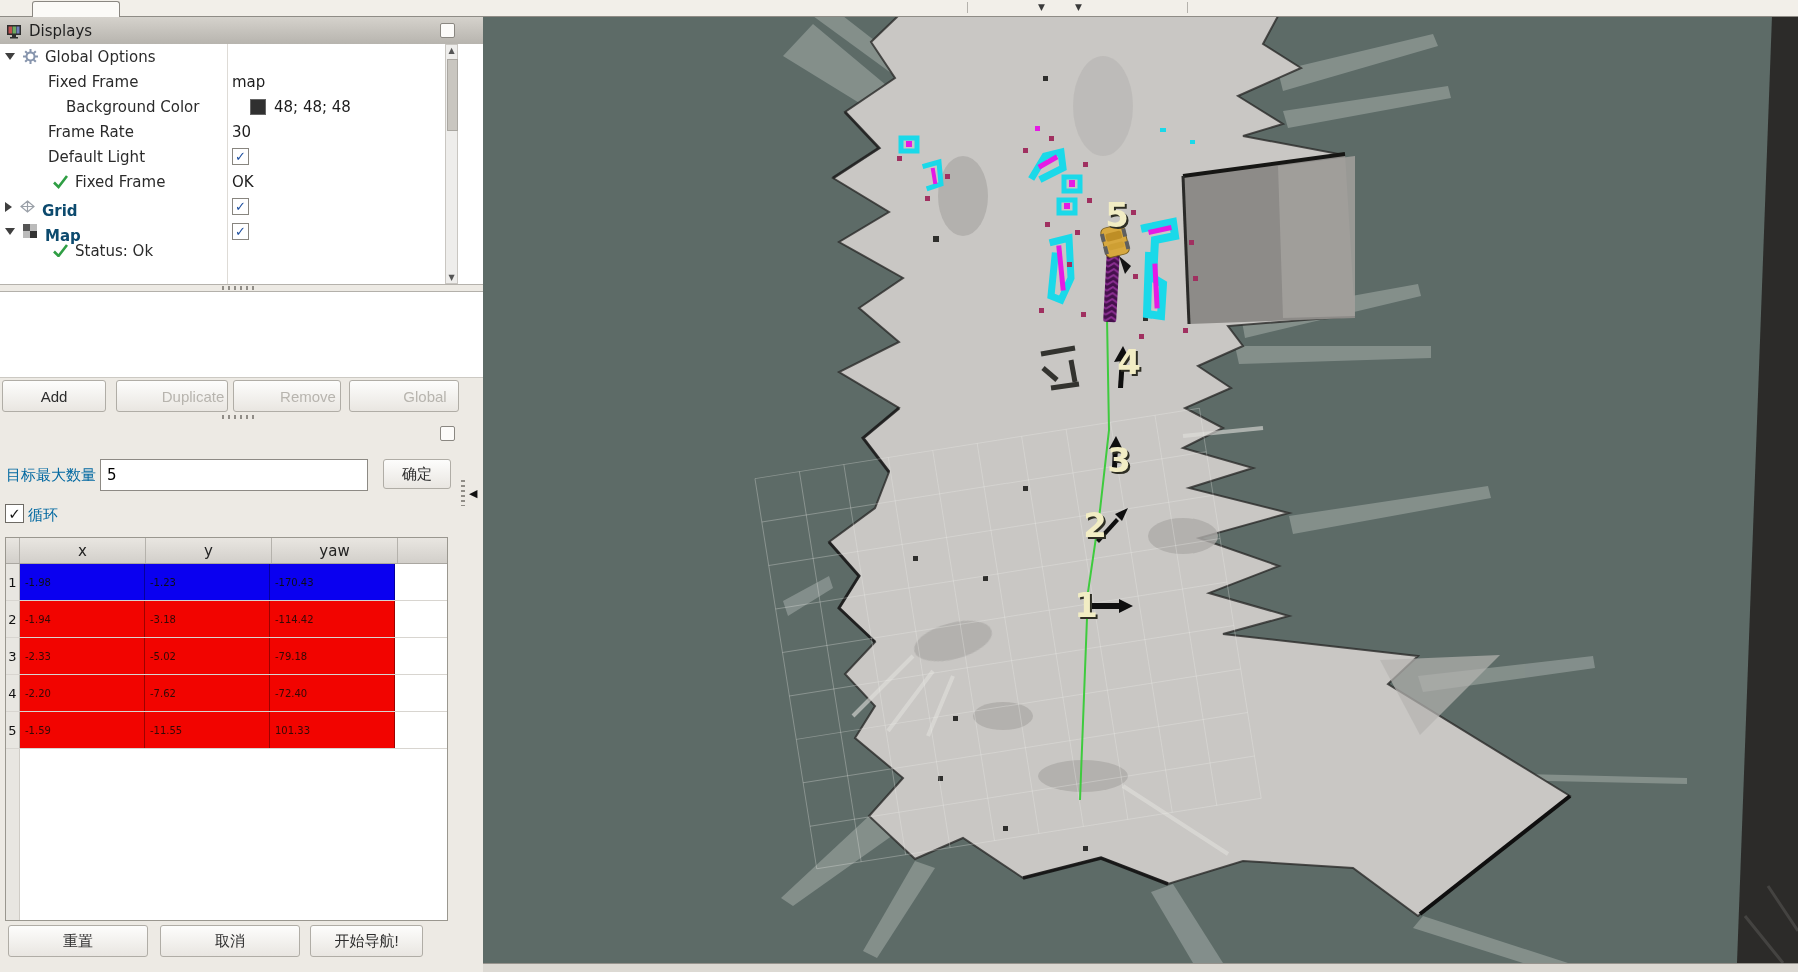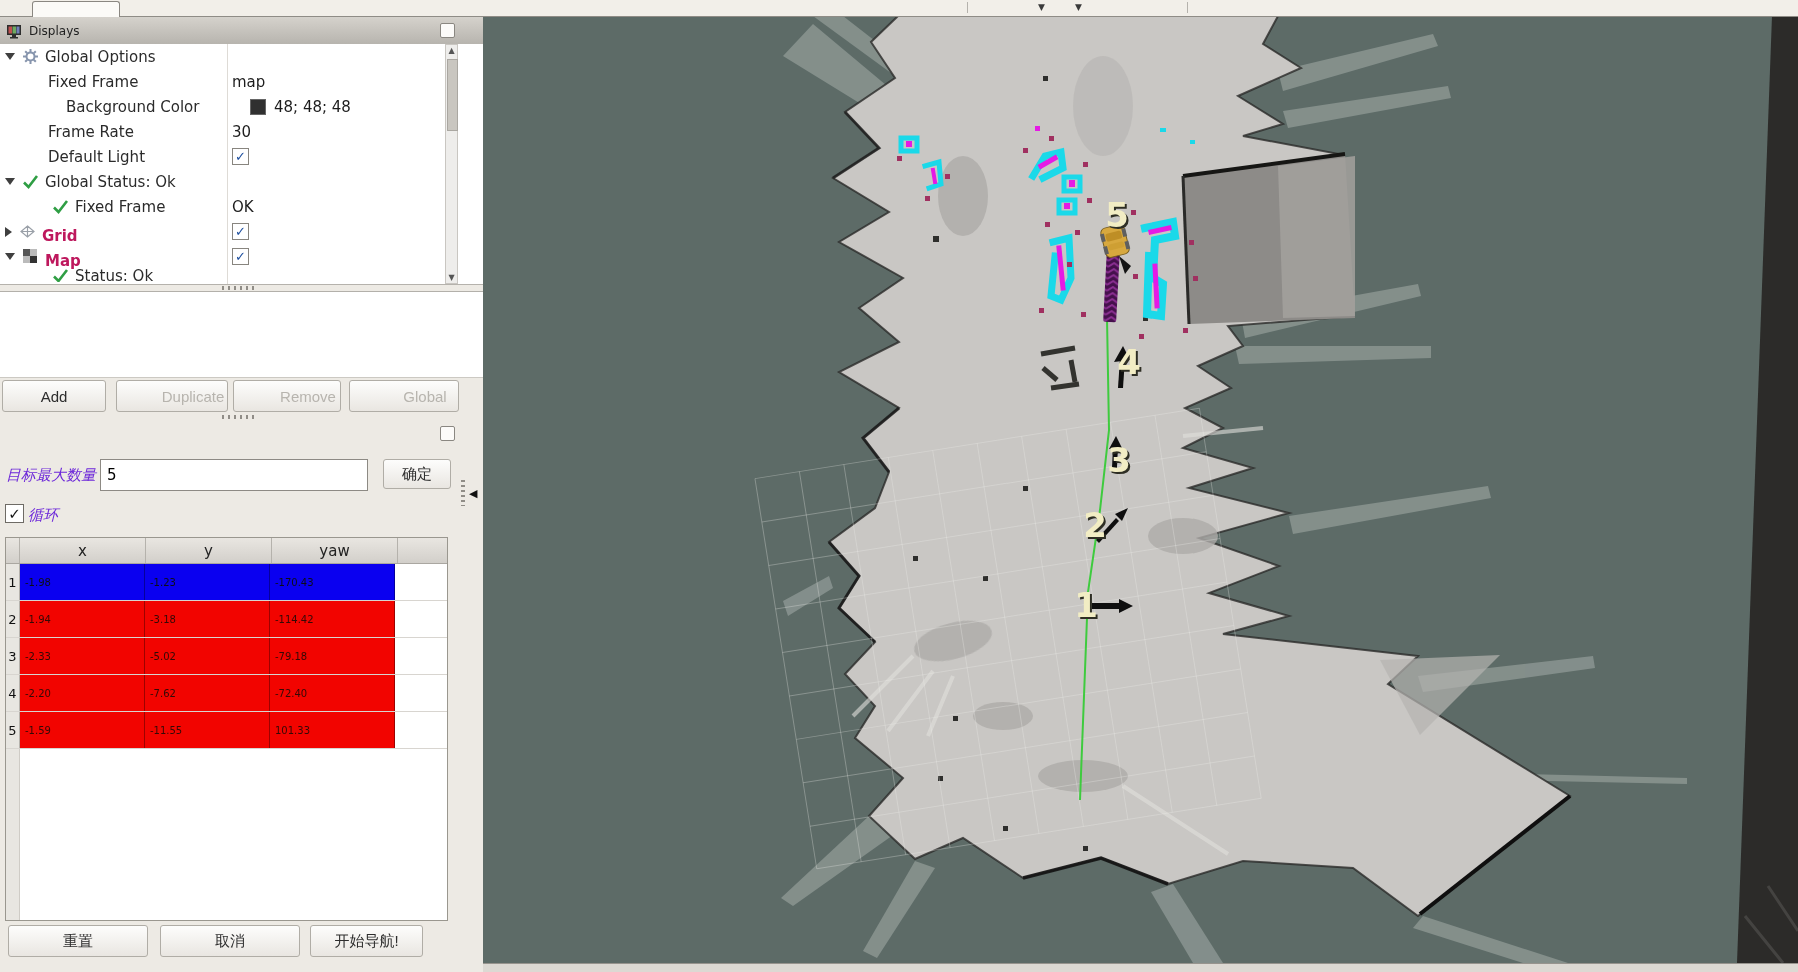--- a/index.html
+++ b/index.html
@@ -10,36 +10,36 @@
   .top-strip{position:absolute;left:0;top:0;width:1798px;height:16px;background:#f2efe9;
              border-bottom:1px solid #8f8c86;z-index:5;}
   .top-tab{position:absolute;left:32px;top:1px;width:86px;height:15px;background:#fbfaf7;
            border:1px solid #8a8781;border-bottom:none;border-radius:3px 3px 0 0;}
   .tool-sep{position:absolute;top:2px;width:1px;height:11px;background:#b5b2ac;}
   .dd-arrow{position:absolute;top:1px;font-size:9px;color:#3a3a3a;line-height:12px;}
 
   
   .dock-title{position:absolute;left:0;width:483px;background:linear-gradient(#d5d2cc,#b6b3ad);
               border-top:1px solid #e9e6e1;border-bottom:1px solid #9a968f;
-              display:flex;align-items:center;font-size:12px;color:#1f1f1f;}
+              display:flex;align-items:center;font-size:15px;color:#1f1f1f;}
   .dock-title .dtitle{margin-left:6px;}
   .floatbtn{position:absolute;width:13px;height:13px;background:#fcfbf9;border:1px solid #8a8781;border-radius:2px;}
   .dticon{width:17px;height:17px;margin-left:6px;display:inline-flex;}
 
   
   .tree{position:absolute;left:0;top:44px;width:483px;height:240px;background:#fff;
         border-bottom:1px solid #b5b2ac;overflow:hidden;}
   .colsep{position:absolute;left:227px;top:0;width:1px;height:100%;background:#dedbd6;}
   .trow{position:relative;height:25px;display:flex;align-items:center;font-size:15px;color:#2b2b2b;}
   .trow.row-clipped{height:13px;overflow:hidden;}
   .exp{width:0;height:0;border-style:solid;margin-right:7px;flex:none;}
   .exp.down{border-width:7px 5px 0 5px;border-color:#3f3f3f transparent transparent transparent;}
   .exp.right{border-width:5px 0 5px 7px;border-color:transparent transparent transparent #3f3f3f;}
   .ticon{width:17px;height:17px;margin-right:6px;flex:none;display:inline-flex;}
-  .tlabel.blue{color:#be185d;font-weight:bold;margin-top:9px;}
+  .tlabel.blue{color:#0c4a6e;font-weight:bold;margin-top:9px;}
   .tval{position:absolute;left:232px;top:0;height:100%;display:flex;align-items:center;color:#1d1d1d;}
   .cbx{width:15px;height:15px;background:#fff;border:1px solid #88857f;display:flex;align-items:center;
        justify-content:center;font-size:13px;font-weight:bold;color:#1d4e9e;line-height:1;}
   .swatch{width:14px;height:14px;border:1px solid #666;margin-right:8px;}
   .vscroll{position:absolute;left:445px;top:0;width:13px;height:240px;background:#eeedeb;border:1px solid #c9c6c1;box-sizing:border-box;}
   .varrow{position:absolute;left:0;width:100%;text-align:center;font-size:8px;color:#555;}
   .vthumb{position:absolute;left:1px;top:14px;width:9px;height:70px;background:#c9c6c0;border:1px solid #aaa7a1;}
 
   
   .hsplit-dots{position:absolute;width:34px;height:4px;
@@ -47,21 +47,21 @@
   .whitebox{position:absolute;left:0;top:291px;width:483px;height:85px;background:#fff;
             border-top:1px solid #b3b0aa;border-bottom:1px solid #ccc9c3;}
 
   
   .btn{position:absolute;height:32px;background:linear-gradient(#fdfdfc,#e9e6e1);
        border:1px solid #b0ada6;border-radius:3px;font-size:15px;color:#2d2d2d;
        display:flex;align-items:center;justify-content:center;box-sizing:border-box;}
   .btn.disabled{color:#b7b4ae;padding-left:48px;}
 
   
-  .tp-label{position:absolute;font-size:15px;color:#6d28d9;font-style:italic;}
+  .tp-label{position:absolute;font-size:15px;color:#0369a1;}
   .tp-input{position:absolute;left:100px;top:459px;width:258px;height:28px;border:1px solid #8d8a84;
             background:#fff;font-size:15px;padding-left:6px;font-family:"DejaVu Sans",sans-serif;}
   .cbx2{position:absolute;width:17px;height:17px;background:#fff;border:1px solid #6e6b65;
         display:flex;align-items:center;justify-content:center;font-size:15px;font-weight:bold;color:#141414;}
 
   .wp-table{position:absolute;left:5px;top:537px;width:443px;height:384px;background:#fff;
             border:1px solid #9a978f;box-sizing:border-box;overflow:hidden;}
   .thead{display:flex;height:25px;background:linear-gradient(#e9e6e1,#d2cfca);border-bottom:1px solid #aaa7a1;}
   .hnum{width:13px;border-right:1px solid #b5b2ac;}
   .hcell{width:125px;border-right:1px solid #b5b2ac;display:flex;align-items:center;justify-content:center;
@@ -145,29 +145,20 @@
           <span class="tlabel">Frame Rate</span>
           <div class="tval">
             <span>30</span>
           </div>
         </div>
         <div class="trow" style="padding-left: 48px;">
           <span class="tlabel">Default Light</span>
           <div class="tval">
             <div class="cbx">✓</div>
           </div>
-        </div>
-        <div class="trow" style="padding-left: 5px;">
-          <span class="exp down"></span>
-          <span class="ticon">
-            <svg viewBox="0 0 17 17">
-              <path d="M2,9.5 L6.5,14 L15,3" stroke="#2f9e44" stroke-width="2.6" fill="none"></path>
-            </svg>
-          </span>
-          <span class="tlabel">Global Status: Ok</span>
         </div>
         <div class="trow" style="padding-left: 52px;">
           <span class="ticon">
             <svg viewBox="0 0 17 17">
               <path d="M2,9.5 L6.5,14 L15,3" stroke="#2f9e44" stroke-width="2.6" fill="none"></path>
             </svg>
           </span>
           <span class="tlabel">Fixed Frame</span>
           <div class="tval">
             <span>OK</span>

